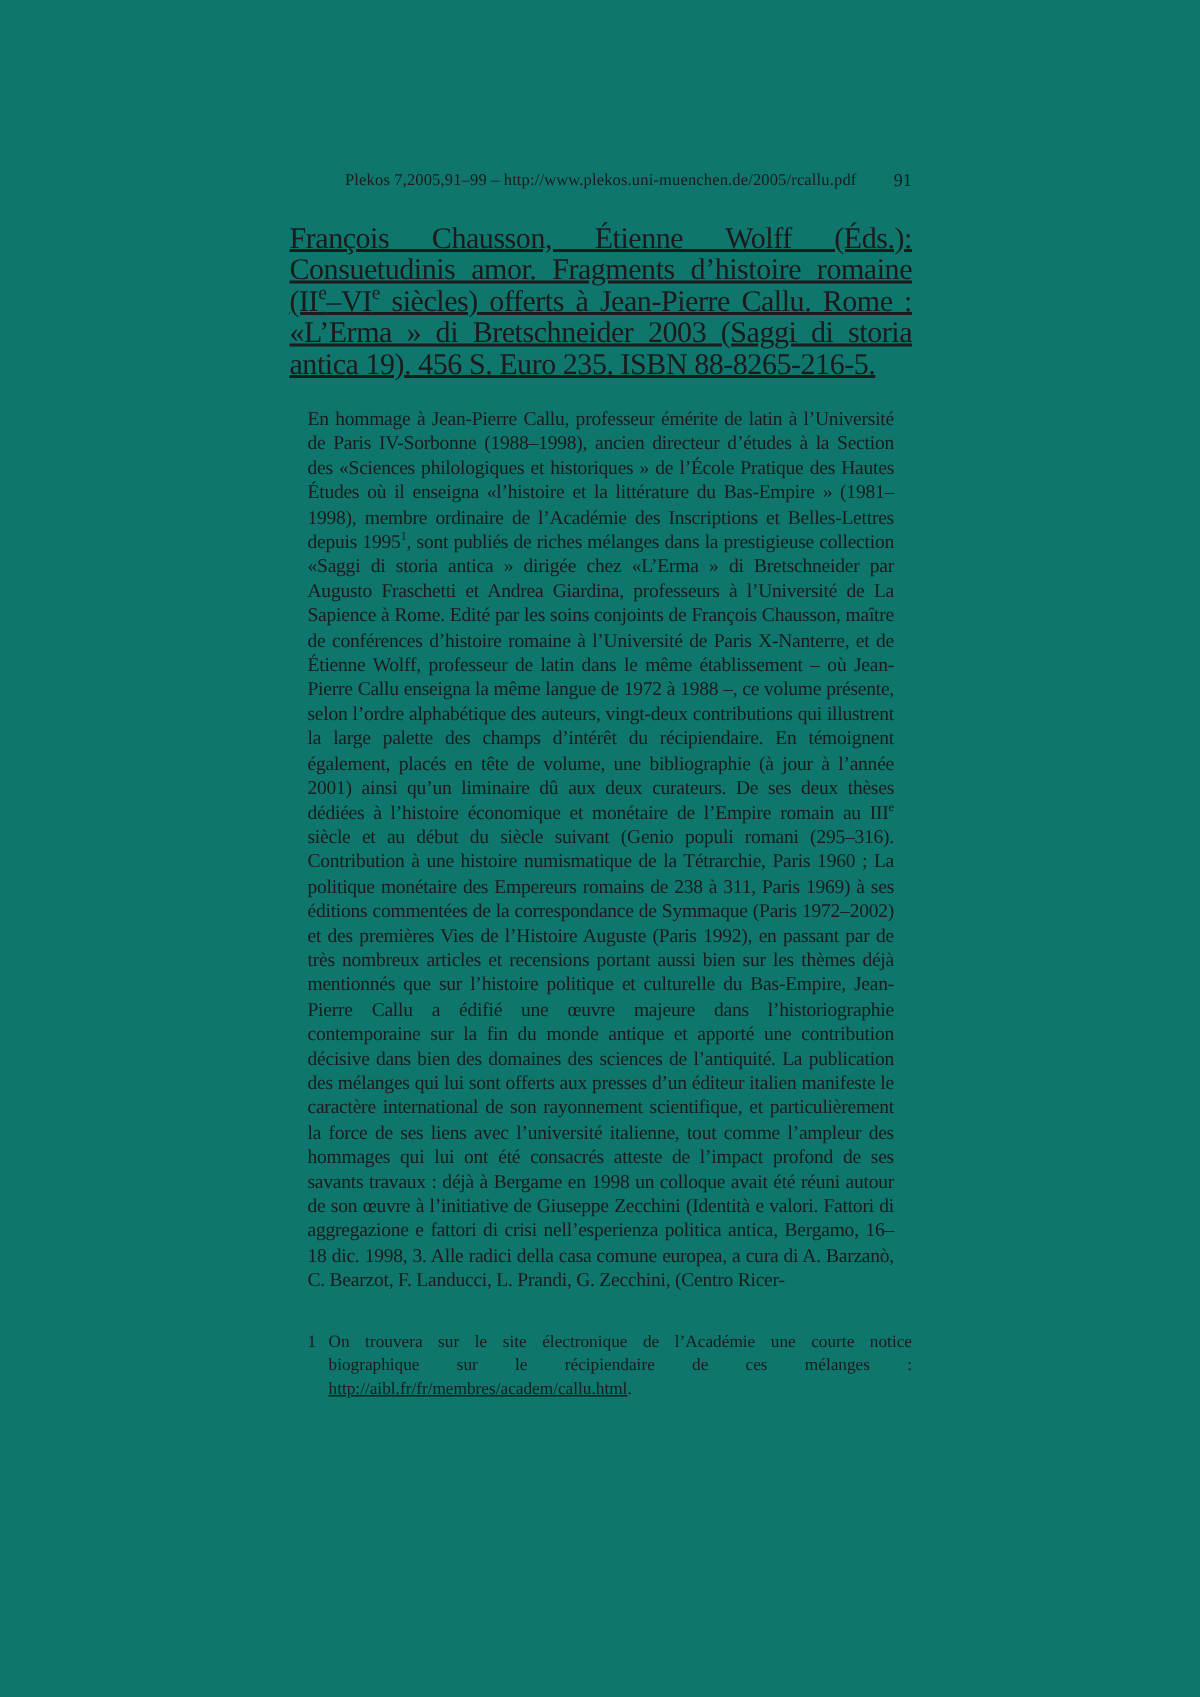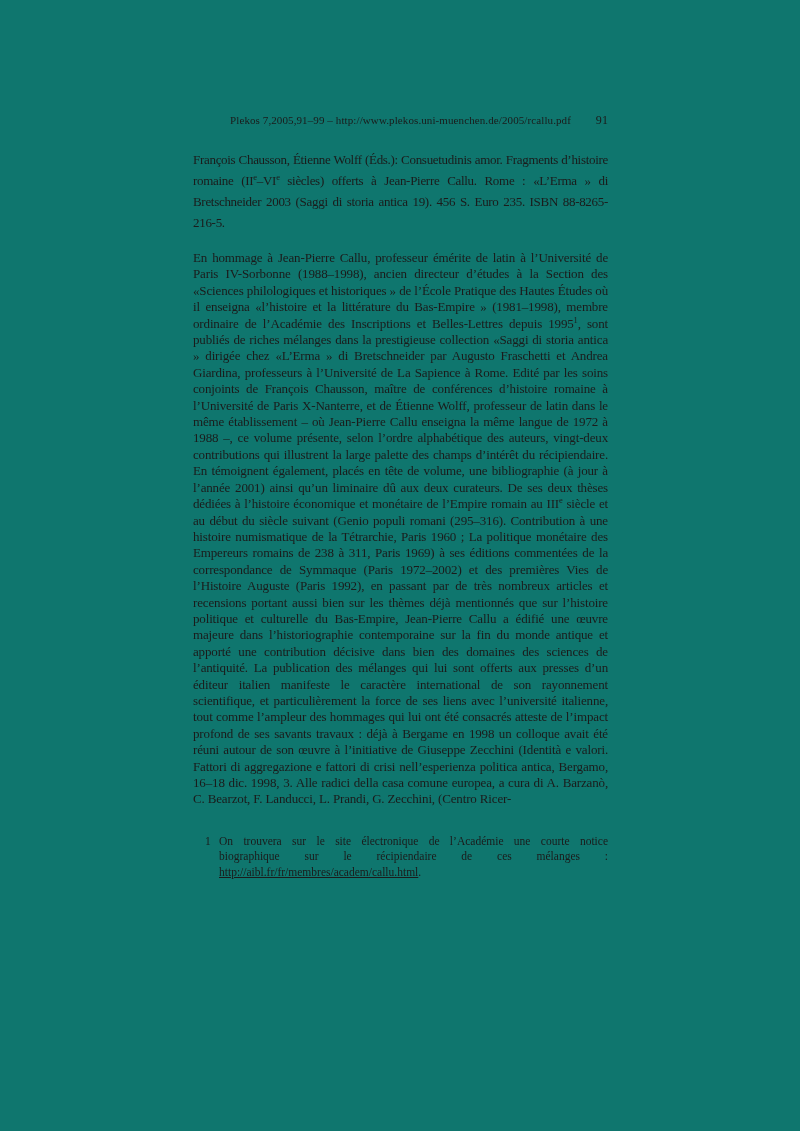--- a/index.html
+++ b/index.html
@@ -34,32 +34,33 @@
     top: -1px;
     font-size: 12px;
   }
   .content {
     position: absolute;
     top: 149px;
     left: 193px;
     width: 415px;
   }
   .title {
-    font-size: 13px;
+    font-size: 20px;
     line-height: 21px;
     font-weight: normal;
     letter-spacing: -0.3px;
     margin: 0 0 17px 0;
     text-align: justify;
+    text-decoration: underline;
   }
   .body-text {
     font-size: 13px;
     line-height: 16.4px;
     letter-spacing: -0.15px;
-    margin: 0;
+    margin: 12px;
     text-align: justify;
   }
   .footnote {
     display: flex;
     margin-top: 26px;
     padding-left: 12px;
     font-size: 11.5px;
     line-height: 15.5px;
   }
   .fn-num {

